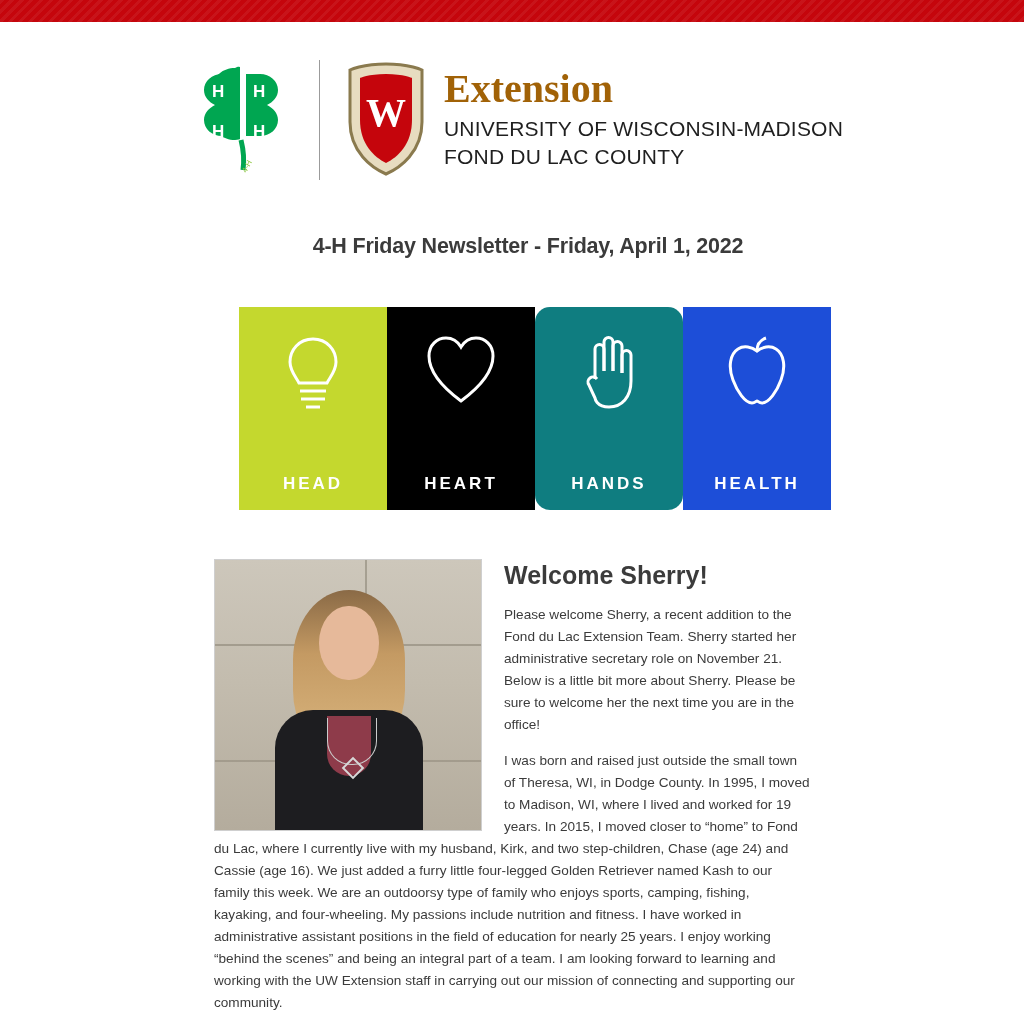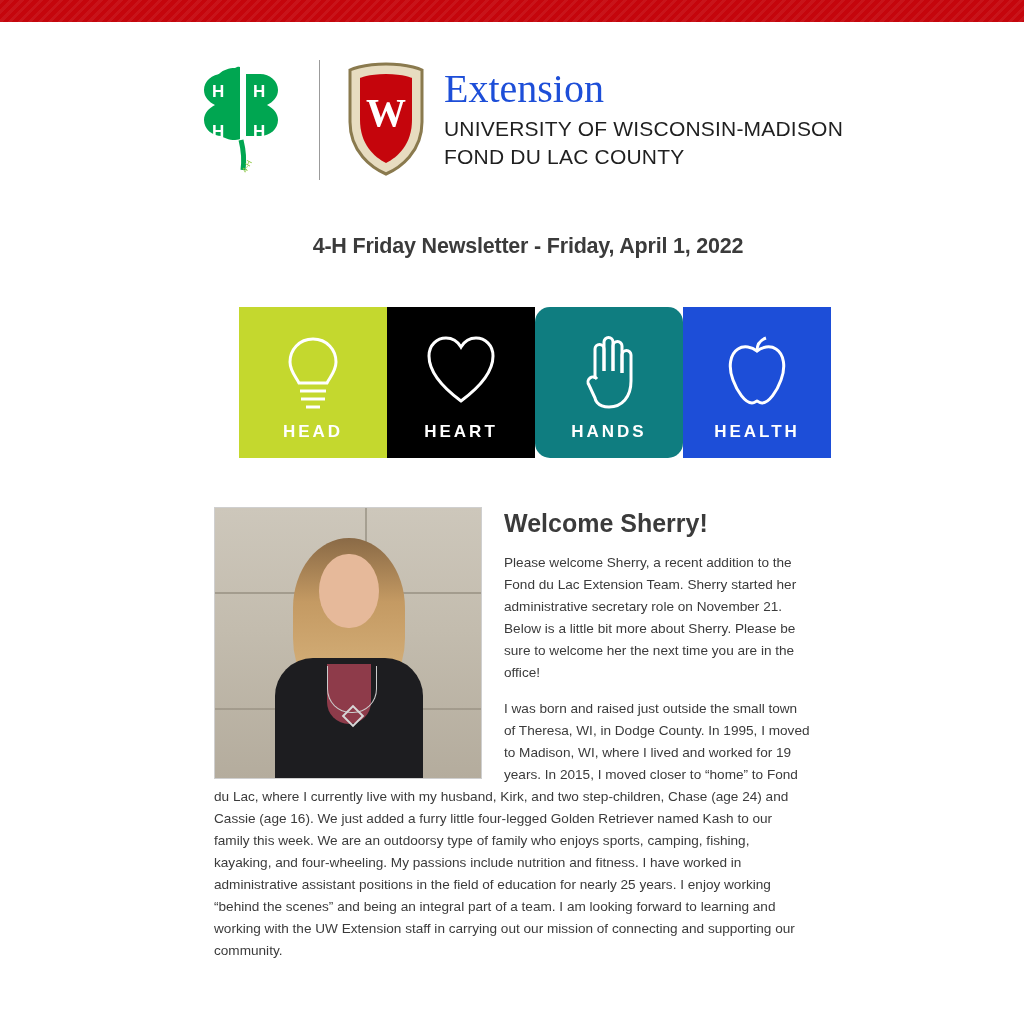--- a/index.html
+++ b/index.html
@@ -53,24 +53,24 @@
     flex: 0 0 auto;
     position: relative;
   }
   .ext-text {
     margin-left: 14px;
     flex: 0 0 auto;
   }
   .ext-title {
     font-family: "Liberation Serif", serif;
     font-size: 40px;
-    color: #1d4ed8;
+    color: #a16207;
     line-height: 1;
     margin-bottom: 6px;
-    font-weight: 400;
+    font-weight: 700;
   }
   .ext-line {
     font-family: "Liberation Sans", sans-serif;
     font-size: 21px;
     font-weight: 400;
     color: #1f1f1f;
     letter-spacing: 0.2px;
     line-height: 1.32;
   }
   
@@ -79,21 +79,21 @@
     font-size: 21.5px;
     font-weight: 700;
     color: #3b3b3b;
     margin: 44px 0 0 0;
     letter-spacing: -0.2px;
     padding-left: 32px;
   }
   
   .banner {
     width: 592px;
-    height: 151px;
+    height: 203px;
     margin: 48px auto 0 auto;
     display: flex;
     padding-left: 46px;
   }
   .banner-cell {
     flex: 1 1 0;
     position: relative;
     display: flex;
     flex-direction: column;
     align-items: center;

